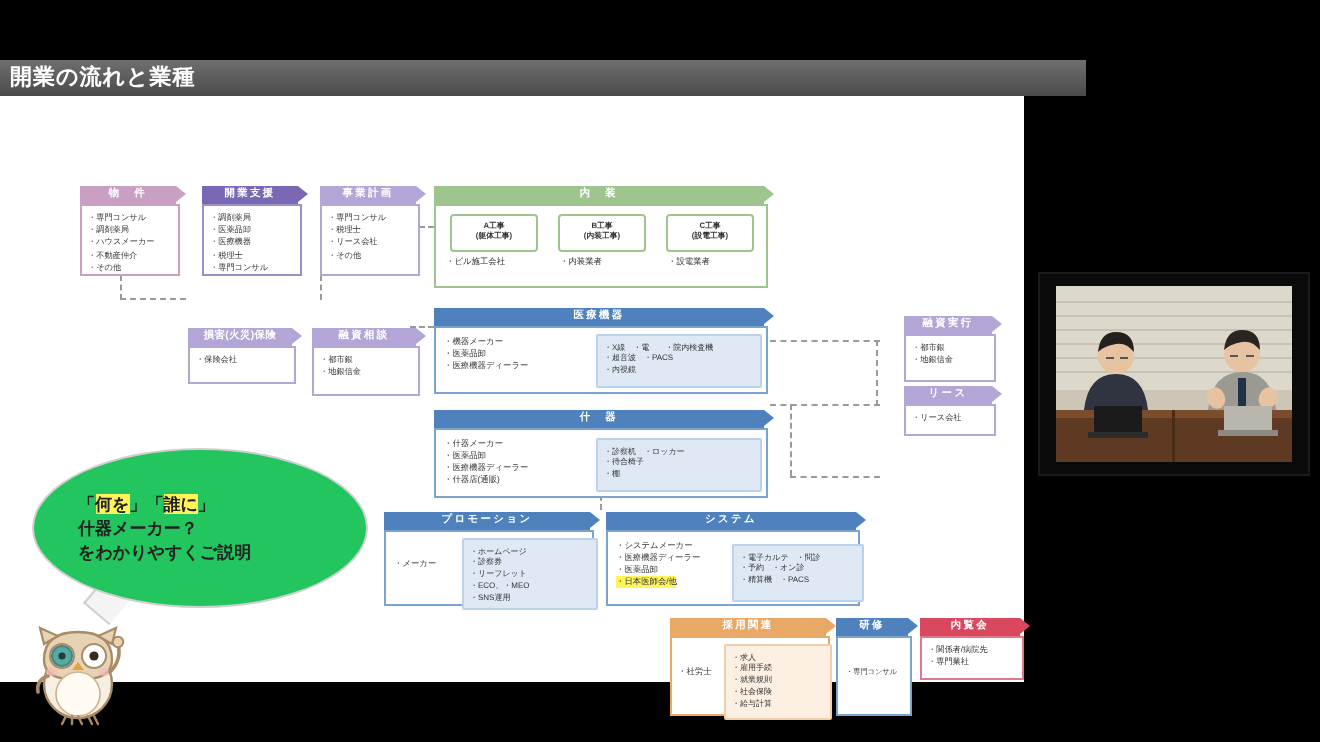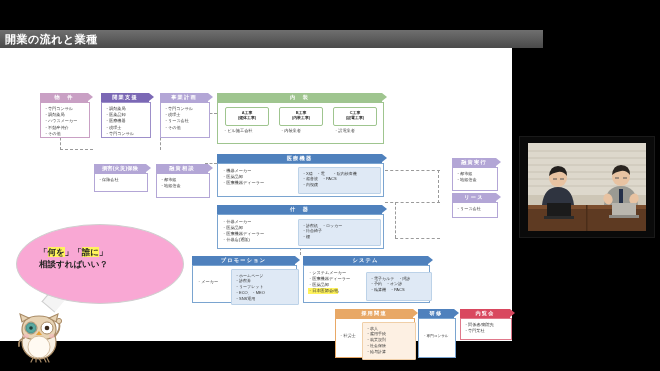--- a/index.html
+++ b/index.html
@@ -50,21 +50,21 @@
 
   .lead{position:absolute;font-size:4.2px;line-height:6px;color:#333;white-space:pre-line;}
 
   
   .ln{position:absolute;background:#9a9a9a;}
   .dln{position:absolute;border-top:1px dashed #9a9a9a;height:0;}
   .dlnv{position:absolute;border-left:1px dashed #9a9a9a;width:0;}
 
   
   #bubble{position:absolute;left:16px;top:194px;width:166px;height:78px;
-          border:1px solid #cfcfcf;border-radius:50%/50%;background:#f9a8d4;}
+          border:1px solid #cfcfcf;border-radius:50%/50%;background:#22c55e;}
   #bubble .txt{position:absolute;left:22px;top:21px;font-size:8.5px;line-height:12px;
           font-weight:bold;color:#222;}
   #bubtail{position:absolute;left:45px;top:262px;width:16px;height:16px;background:#f4f4f4;
           border-left:1px solid #cfcfcf;border-bottom:1px solid #cfcfcf;
           transform:rotate(40deg);}
 
   
   #owl{position:absolute;left:8px;top:272px;width:62px;height:62px;}
 
   
@@ -246,21 +246,22 @@
       </div>
     <div class="panel b-red" style="left:460px;top:288px;width:50px;height:20px;">
       <div class="body">・関係者/病院先
 ・専門業社</div>
       </div>
 
     <div id="bubtail"></div>
     <div id="bubble">
       <div class="txt">
         <div><span>「</span><span class="hl">何を</span><span>」「</span><span class="hl">誰に</span><span>」</span></div>
-        <div>相談すればいい？</div>
+        <div>什器メーカー？</div>
+        <div>をわかりやすくご説明</div>
       </div>
     </div>
 
     <svg id="owl" viewBox="0 0 62 62">
       <ellipse cx="31" cy="40" rx="17" ry="17" fill="#f7efe2" stroke="#a98b66" stroke-width="1.2"></ellipse>
       <path d="M14 28 q0 -14 17 -14 q17 0 17 14 q0 10 -17 10 q-17 0 -17 -10z" fill="#e7d3b4" stroke="#a98b66" stroke-width="1.2"></path>
       <path d="M14 20 l-2 -8 l9 4z" fill="#e7d3b4" stroke="#a98b66" stroke-width="1.1"></path>
       <path d="M48 20 l2 -8 l-9 4z" fill="#e7d3b4" stroke="#a98b66" stroke-width="1.1"></path>
       <circle cx="23" cy="26" r="6" fill="#fff" stroke="#a98b66" stroke-width="1"></circle>
       <circle cx="39" cy="26" r="6" fill="#fff" stroke="#a98b66" stroke-width="1"></circle>

